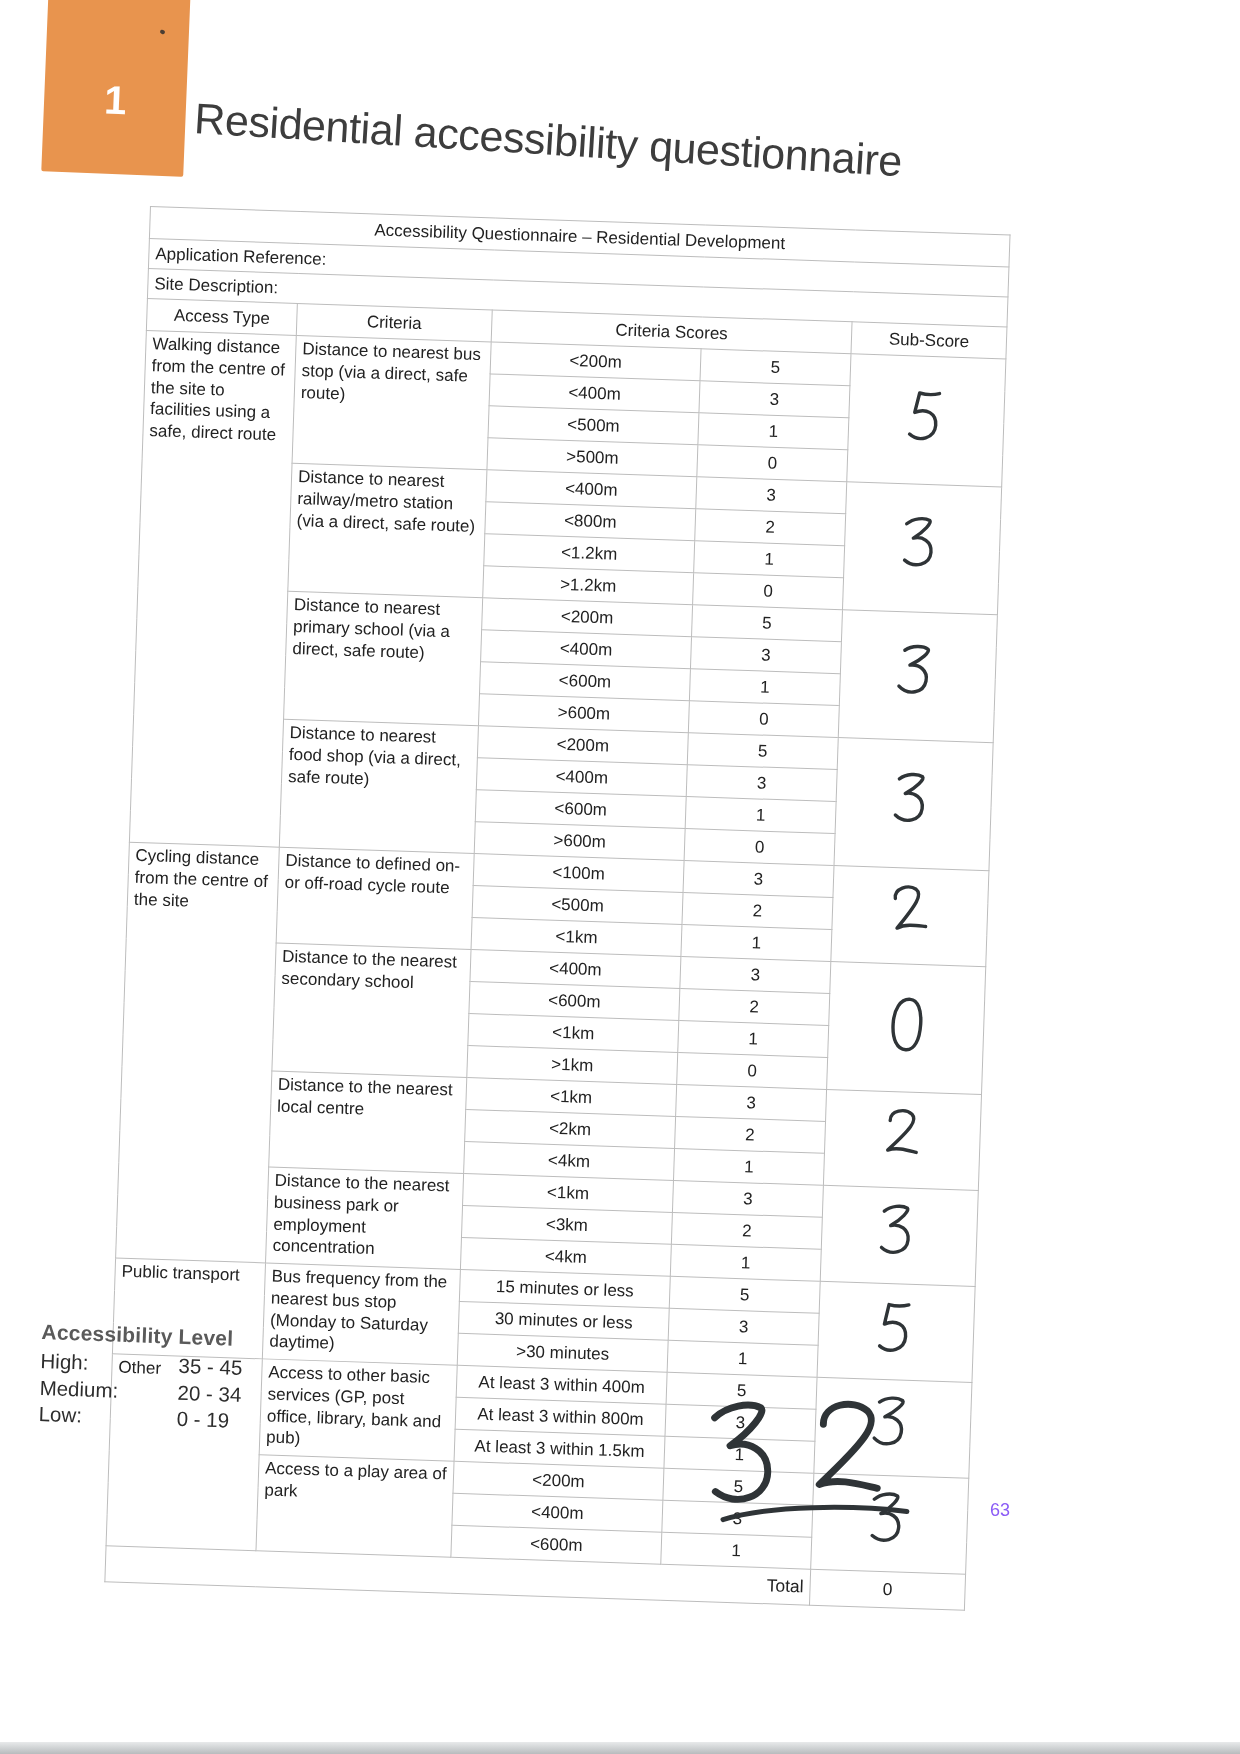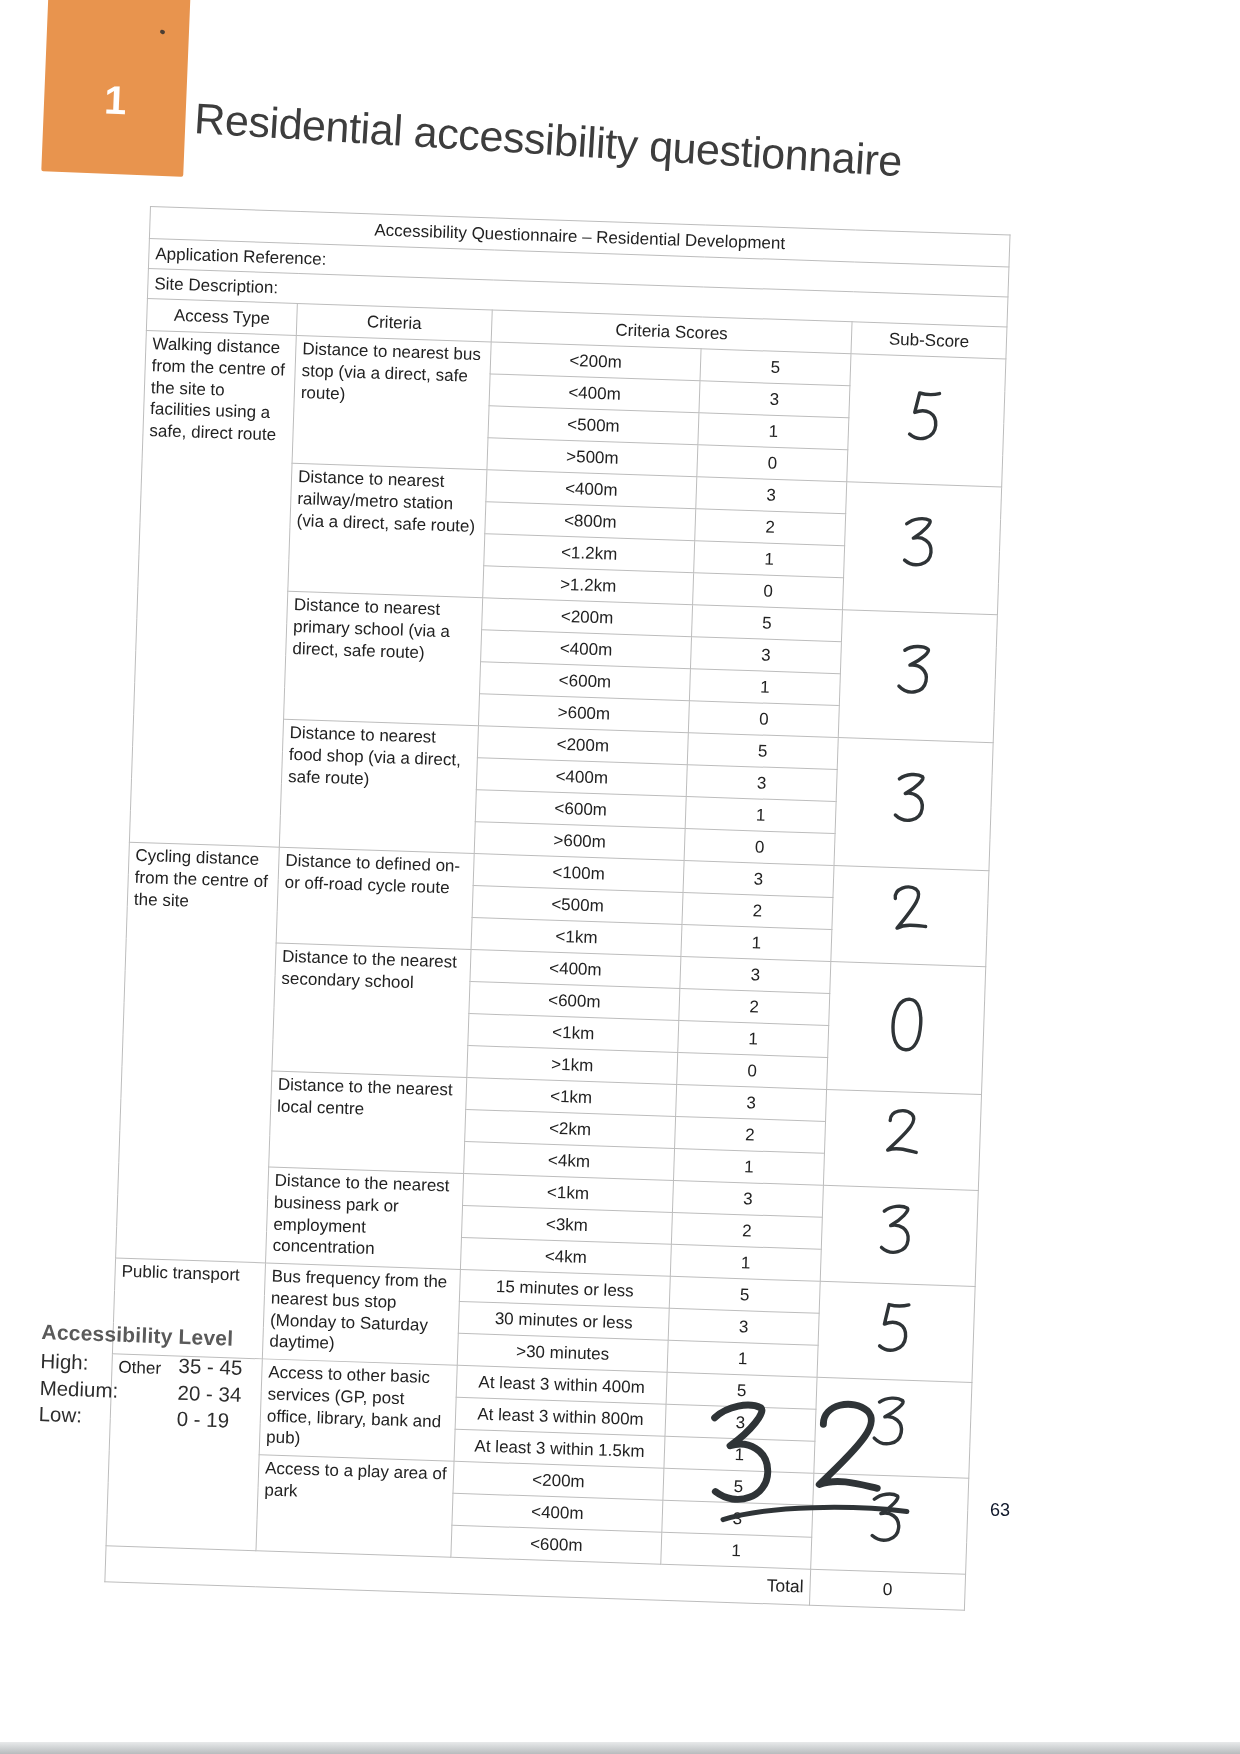--- a/index.html
+++ b/index.html
@@ -43,21 +43,21 @@
   
   .legend{position:absolute;left:42px;top:1320px;transform:rotate(2deg);transform-origin:left top}
   .legend-title{font-size:21px;font-weight:700;color:#5a5a5a;letter-spacing:.2px;margin-bottom:4px}
   .legend-row{display:grid;grid-template-columns:138px auto;font-size:20.5px;color:#2d2d2d;line-height:1.3}
   .legend-row .rng{text-align:left}
   
   .hand-total{position:absolute;left:700px;top:1392px;width:230px;transform:rotate(-1deg)}
   .hand-digits{display:flex;gap:2px;align-items:flex-start}
   .hand-underline{margin-left:14px;margin-top:-26px}
   
-  .page-number{position:absolute;left:990px;top:1500px;font-size:18px;color:#0f172a}
+  .page-number{position:absolute;left:990px;top:1500px;font-size:18px;color:#8b5cf6}
   
   .scan-bottom{position:absolute;left:0;bottom:0;width:100%;height:12px;background:linear-gradient(#e8eaeb,#b7bbbd)}
 </style>
 </head>
 <body>
 
 <div class="badge">
   <span class="num">1</span>
 </div>
 <div class="speck"></div>

